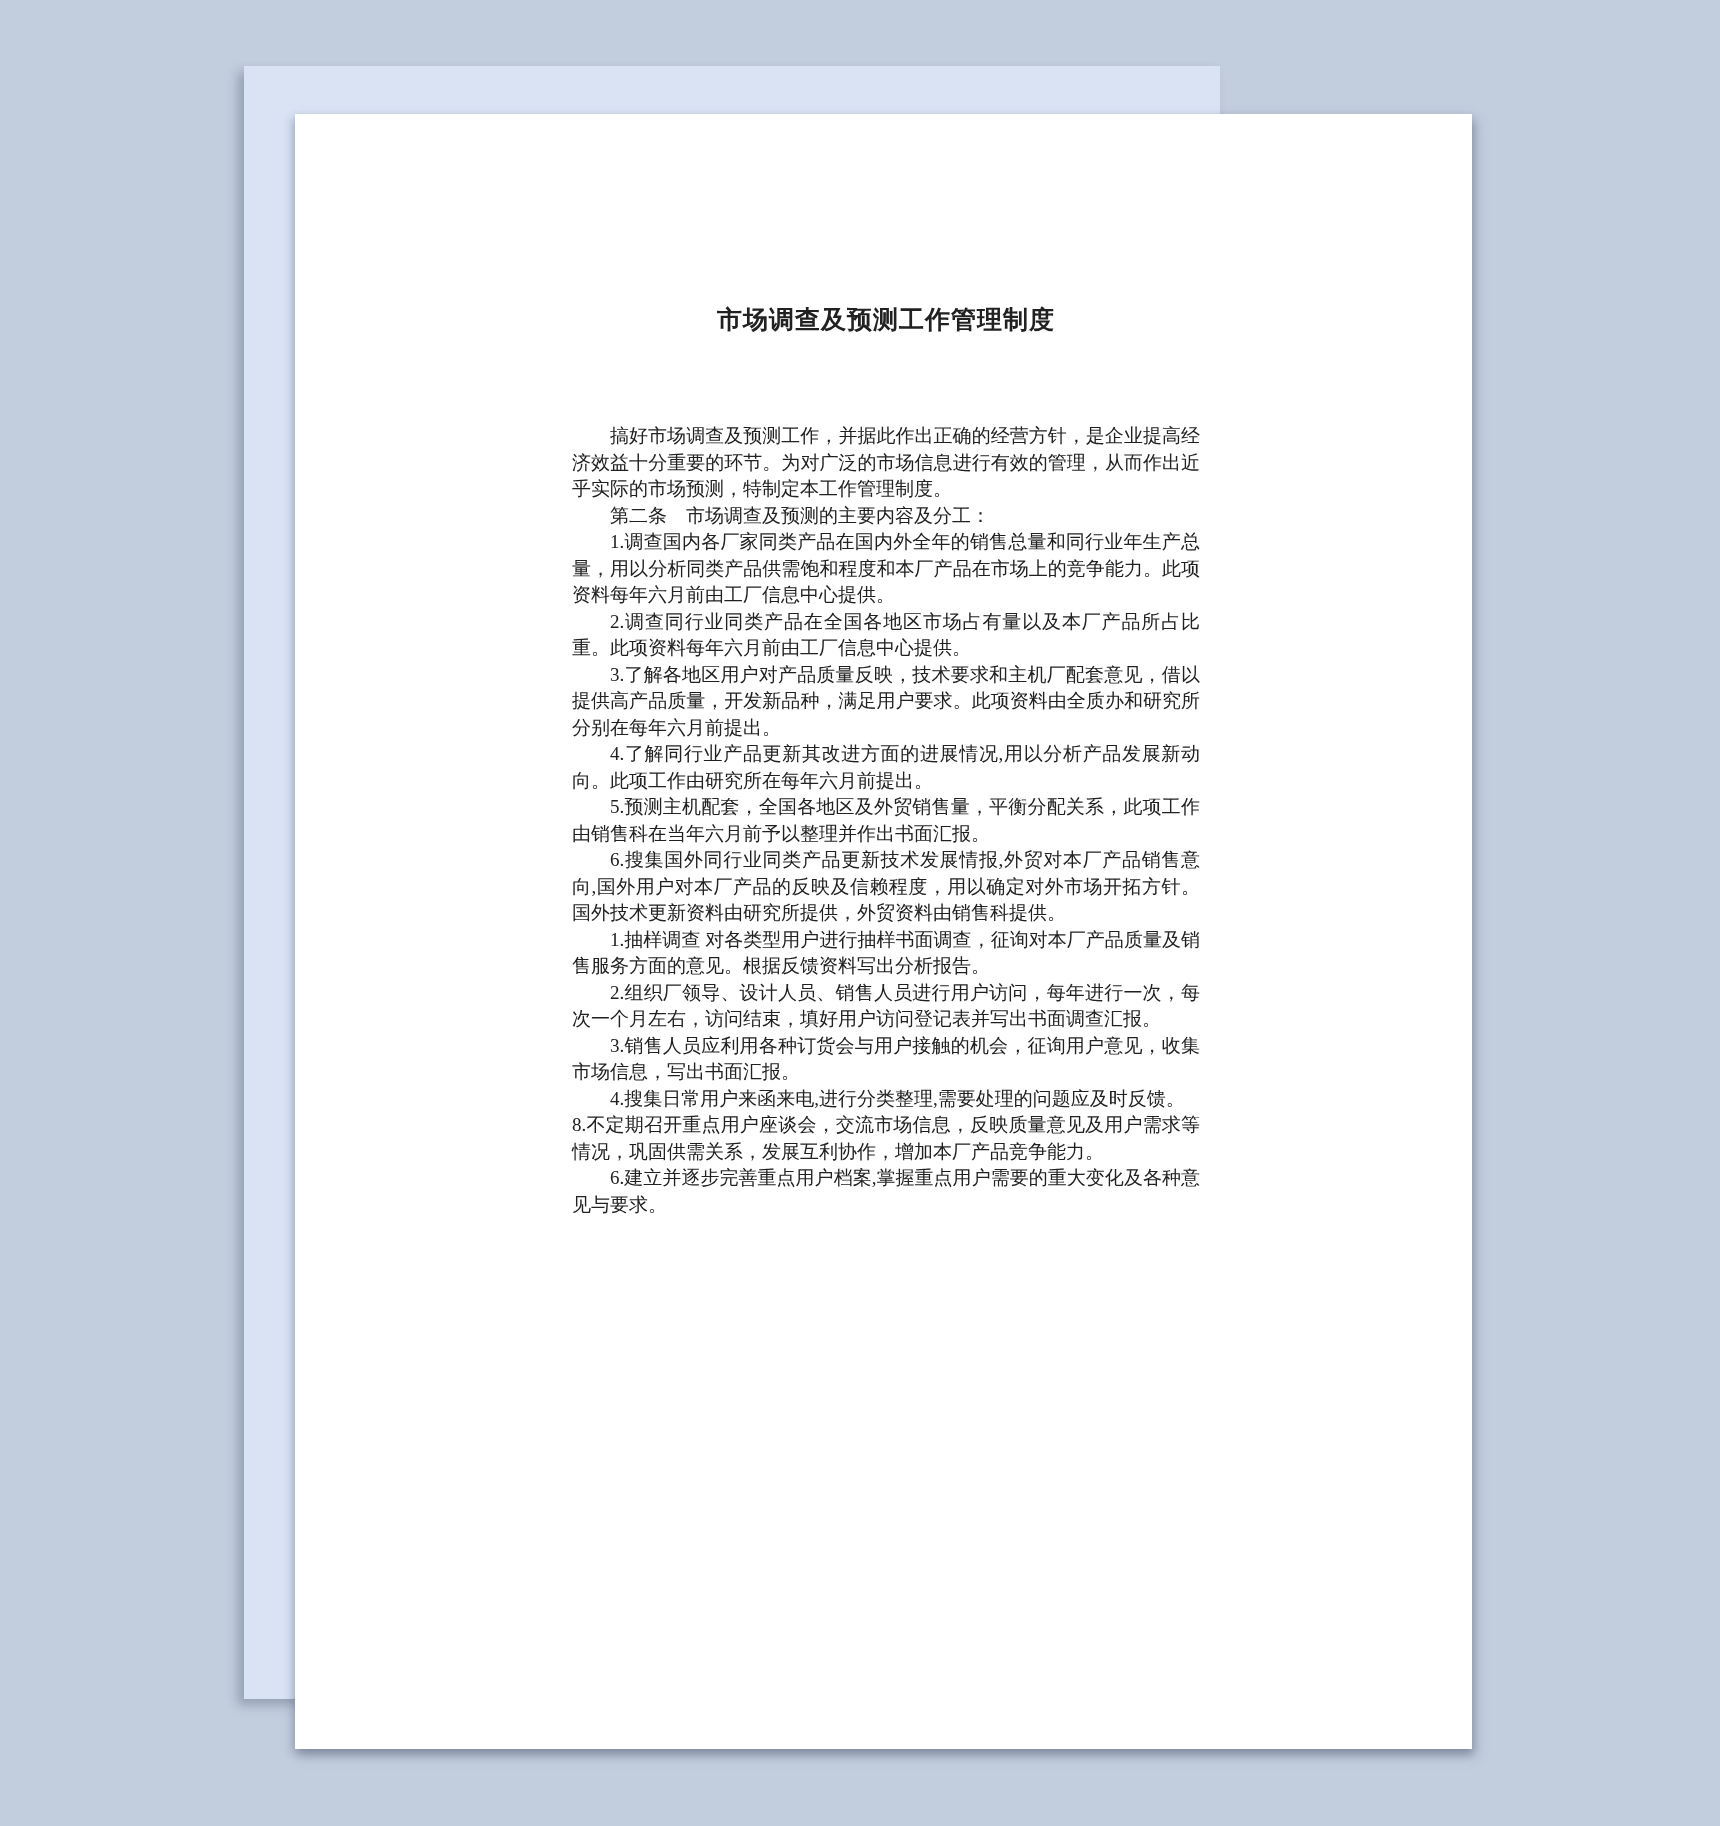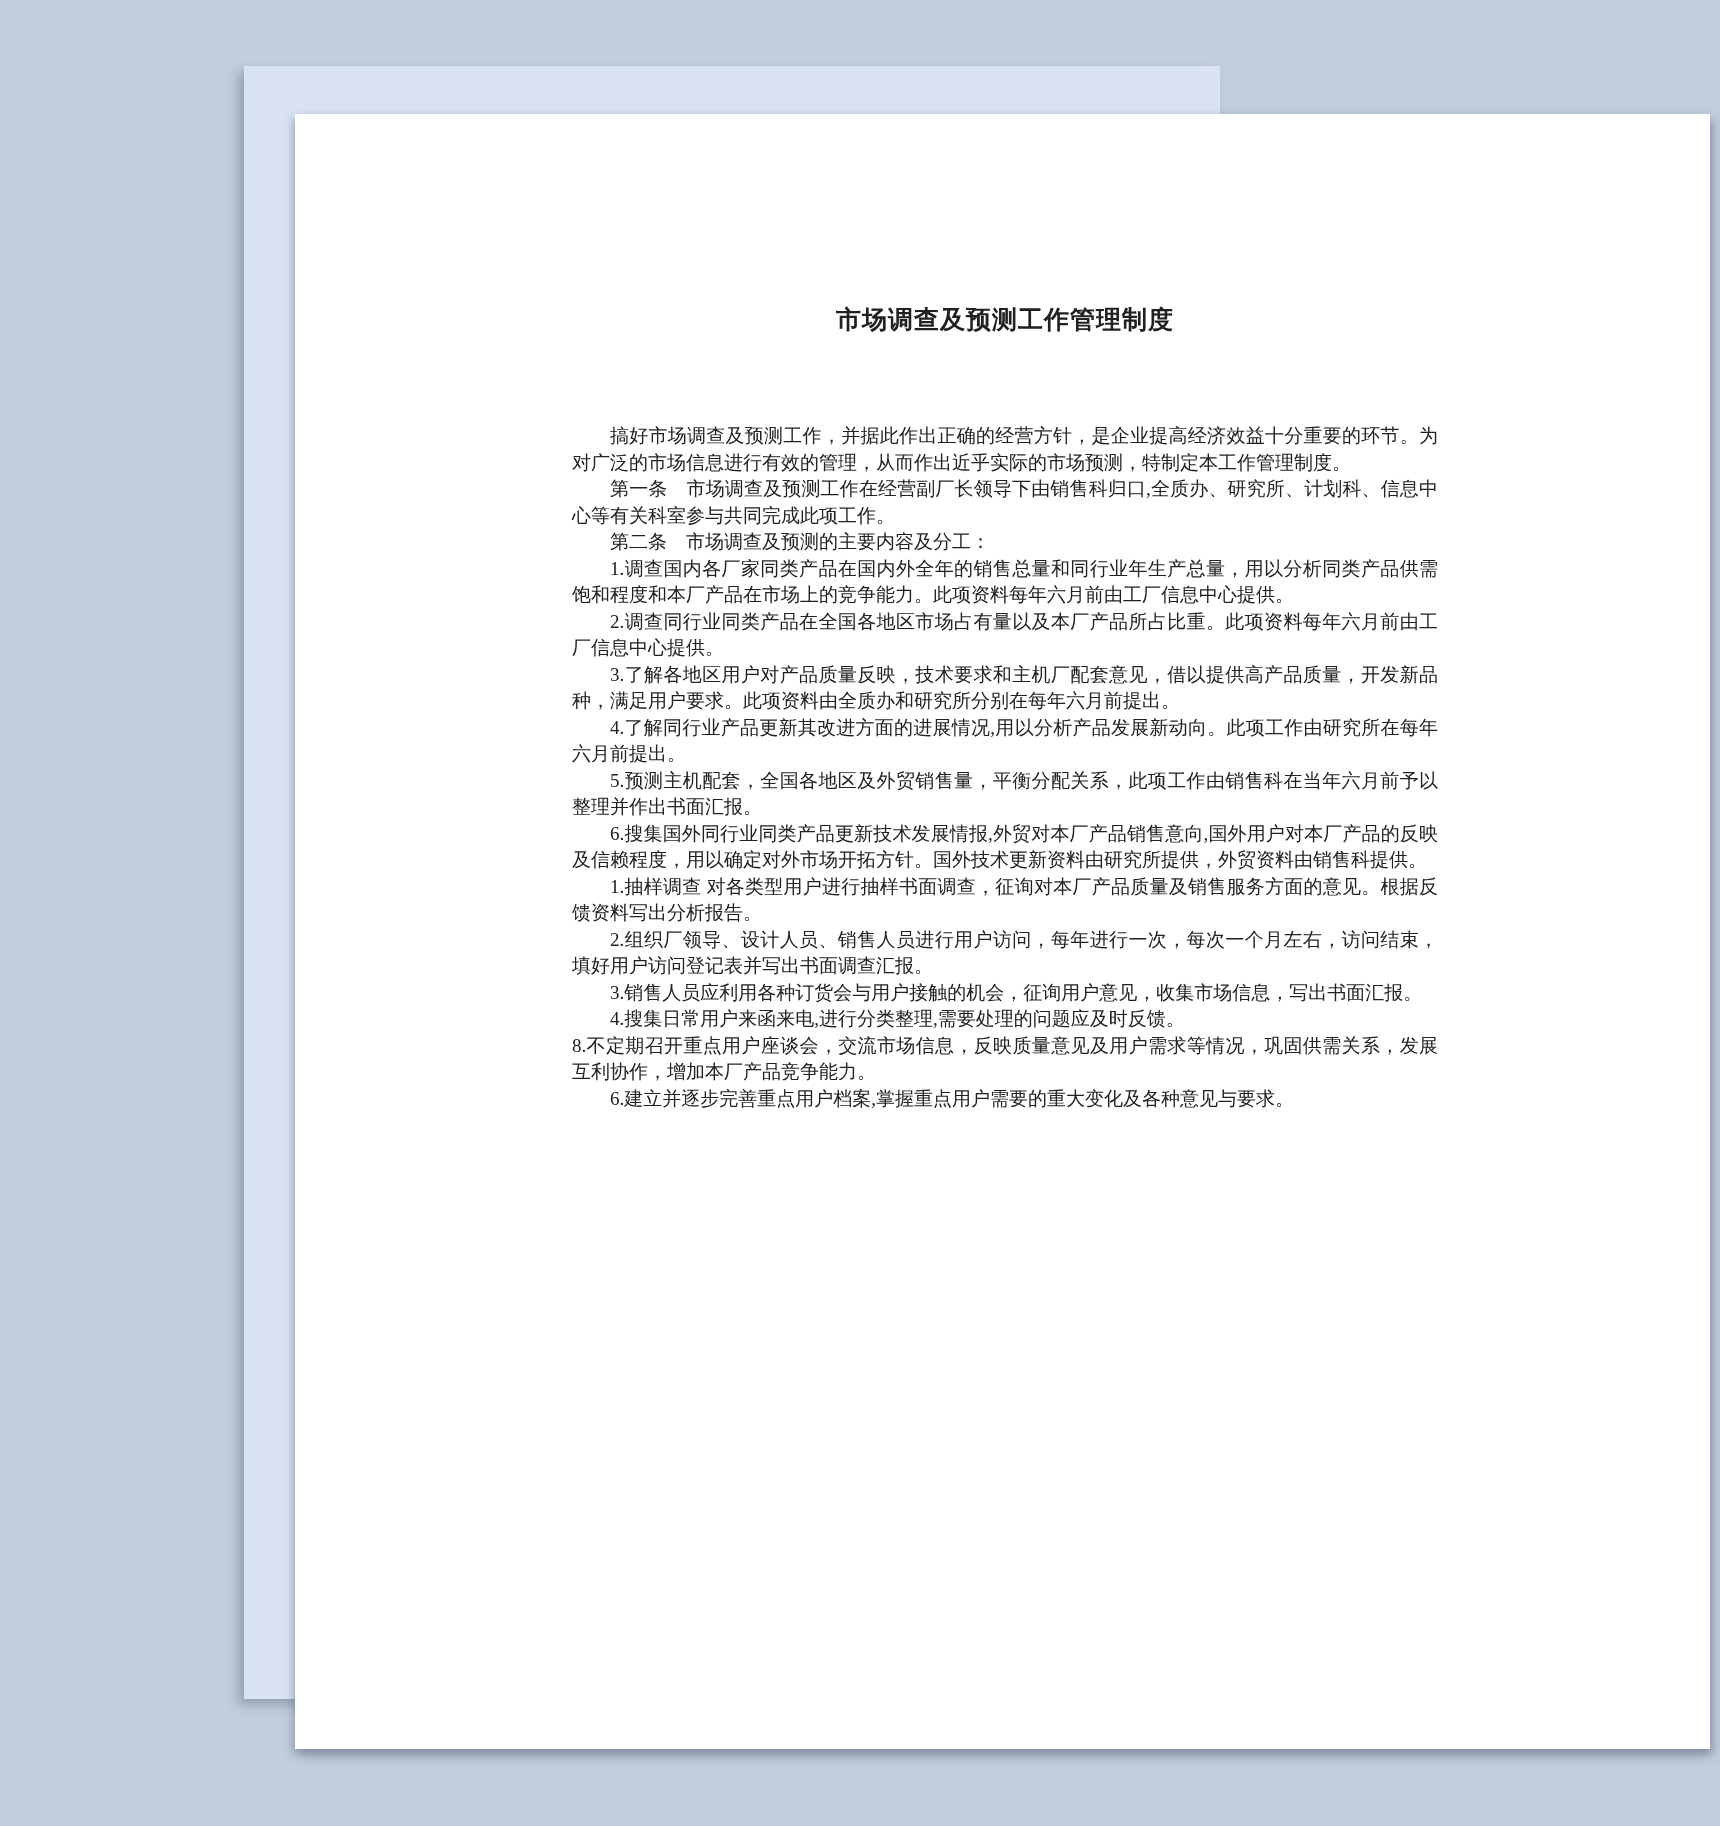--- a/index.html
+++ b/index.html
@@ -30,21 +30,21 @@
     top: 66px;
     width: 976px;
     height: 1633px;
     background: var(--back-page);
     box-shadow: -6px 6px 10px rgba(96, 108, 131, 0.45);
   }
   .page {
     position: absolute;
     left: 295px;
     top: 114px;
-    width: 1415px;
+    width: 1177px;
     height: 1635px;
     background: var(--front-page);
     box-shadow: 3px 6px 10px var(--shadow), -3px 4px 8px rgba(96, 108, 131, 0.30);
   }
   .page-content {
     padding: 189px 272px 0 277px;
     color: var(--text);
   }
   .doc-title {
     margin: 0 0 86px 0;
@@ -75,21 +75,20 @@
 </head>
 <body>
 
 <div class="canvas">
   <div class="back-sheet"></div>
   <div class="page">
     <div class="page-content">
       <h1 class="doc-title">市场调查及预测工作管理制度</h1>
       <div class="doc-body">
           <p class="para indent">搞好市场调查及预测工作，并据此作出正确的经营方针，是企业提高经济效益十分重要的环节。为对广泛的市场信息进行有效的管理，从而作出近乎实际的市场预测，特制定本工作管理制度。</p>
-          <p class="para indent">第一条　市场调查及预测工作在经营副厂长领导下由销售科归口,全质办、研究所、计划科、信息中心等有关科室参与共同完成此项工作。</p>
           <p class="para indent">第二条　市场调查及预测的主要内容及分工：</p>
           <p class="para indent">1.调查国内各厂家同类产品在国内外全年的销售总量和同行业年生产总量，用以分析同类产品供需饱和程度和本厂产品在市场上的竞争能力。此项资料每年六月前由工厂信息中心提供。</p>
           <p class="para indent">2.调查同行业同类产品在全国各地区市场占有量以及本厂产品所占比重。此项资料每年六月前由工厂信息中心提供。</p>
           <p class="para indent">3.了解各地区用户对产品质量反映，技术要求和主机厂配套意见，借以提供高产品质量，开发新品种，满足用户要求。此项资料由全质办和研究所分别在每年六月前提出。</p>
           <p class="para indent">4.了解同行业产品更新其改进方面的进展情况,用以分析产品发展新动向。此项工作由研究所在每年六月前提出。</p>
           <p class="para indent">5.预测主机配套，全国各地区及外贸销售量，平衡分配关系，此项工作由销售科在当年六月前予以整理并作出书面汇报。</p>
           <p class="para indent">6.搜集国外同行业同类产品更新技术发展情报,外贸对本厂产品销售意向,国外用户对本厂产品的反映及信赖程度，用以确定对外市场开拓方针。国外技术更新资料由研究所提供，外贸资料由销售科提供。</p>
           <p class="para indent">1.抽样调查 对各类型用户进行抽样书面调查，征询对本厂产品质量及销售服务方面的意见。根据反馈资料写出分析报告。</p>
           <p class="para indent">2.组织厂领导、设计人员、销售人员进行用户访问，每年进行一次，每次一个月左右，访问结束，填好用户访问登记表并写出书面调查汇报。</p>
           <p class="para indent">3.销售人员应利用各种订货会与用户接触的机会，征询用户意见，收集市场信息，写出书面汇报。</p>

